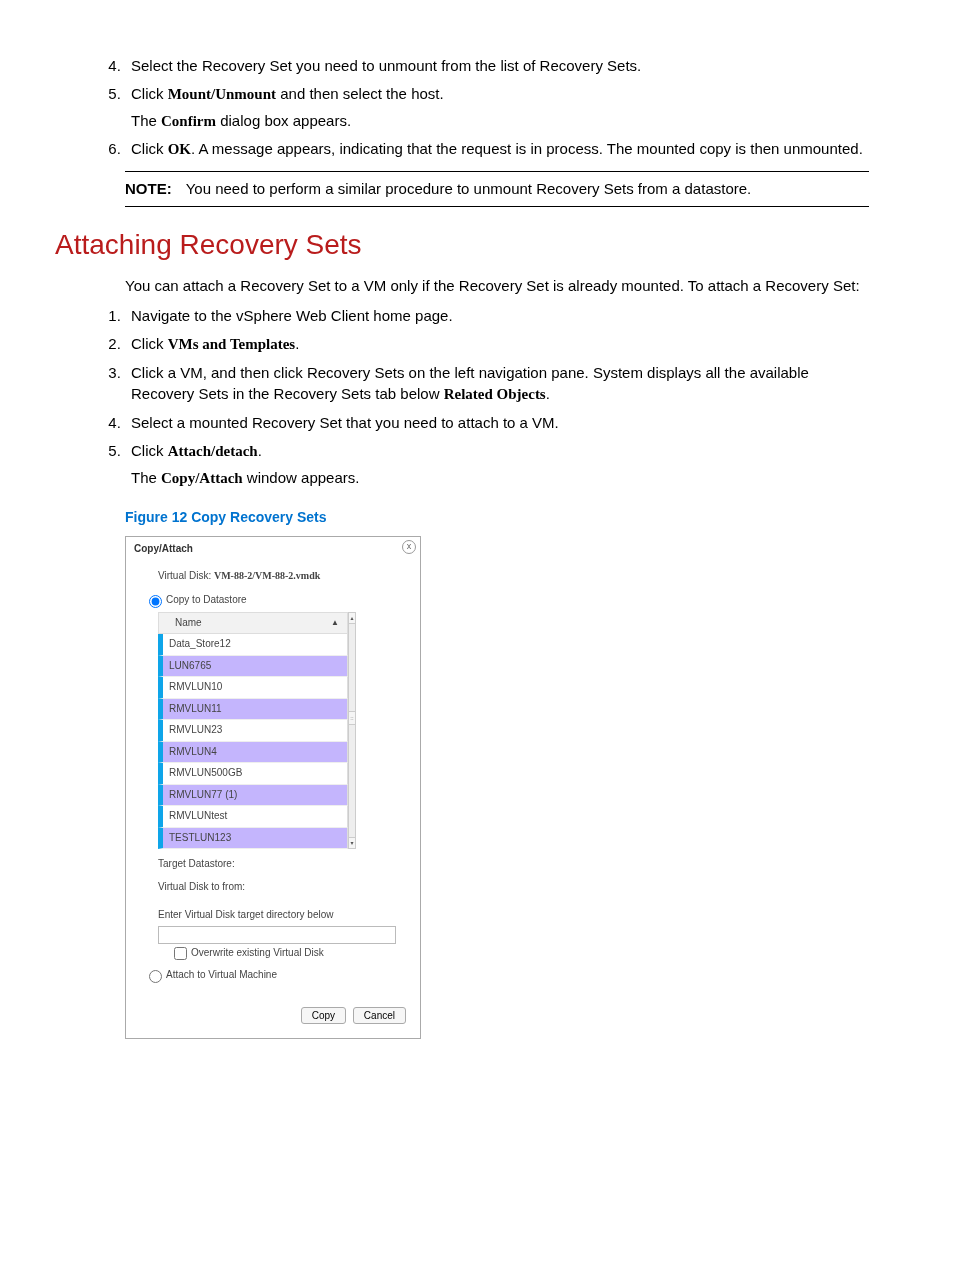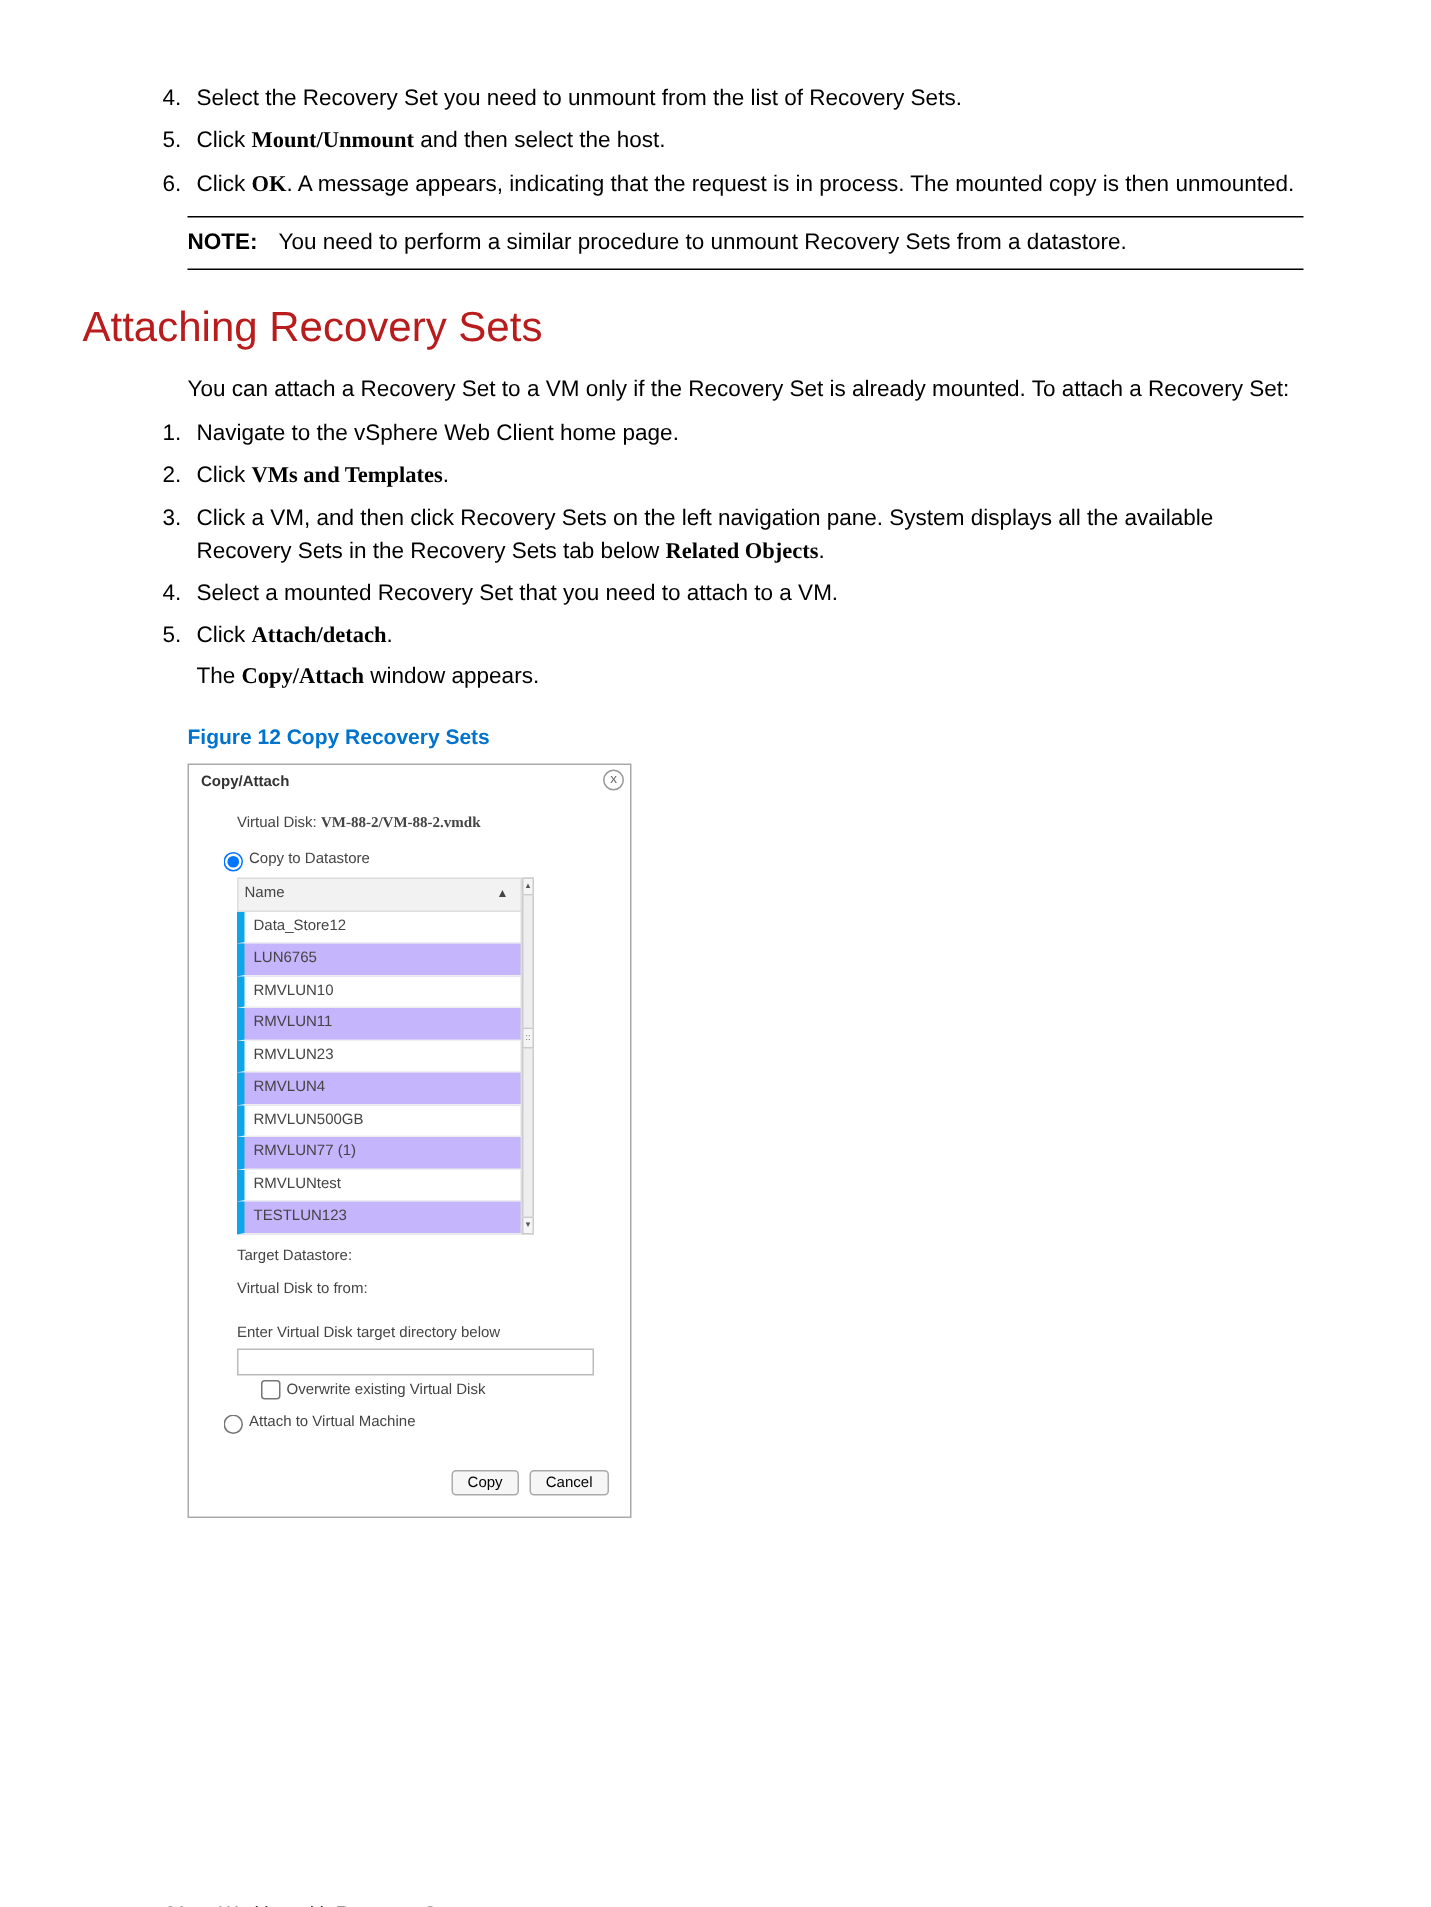--- a/index.html
+++ b/index.html
@@ -58,21 +58,21 @@
     border: 0;
     position: relative;
   }
   .list-box-inner {
     border: 0;
     width: 190px;
   }
   .list-header {
     background: #f2f2f2;
     border: 1px solid #ddd;
-    padding: 3px 4px;
+    padding: 3px 16px;
     font-size: 10px;
     position: relative;
   }
   .sort-tri { position: absolute; right: 8px; top: 4px; font-size: 8px; }
   .list-row {
     border-left: 5px solid #0ea5e9; border-right: 1px solid #ddd; border-bottom: 1px solid #eee;
     padding: 3px 6px; font-size: 10px;
   }
   .list-row.selected { background: #c4b5fd; }
   .list-scroll {
@@ -117,20 +117,23 @@
 <body>
 <div class="page-wrap">
 
 <div class="content-inner">
   <ol class="steps" start="4">
     <li>
       <span>Select the Recovery Set you need to unmount from the list of Recovery Sets.</span>
     </li>
     <li>
       <span>Click </span><span class="bold">Mount/Unmount</span><span> and then select the host.</span>
+      <div style="margin-top:4px;">
+        <span>The </span><span class="bold">Confirm</span><span> dialog box appears.</span>
+      </div>
     </li>
     <li>
       <span>Click </span><span class="bold">OK</span><span>. A message appears, indicating that the request is in process. The mounted copy is then unmounted.</span>
     </li>
   </ol>
 
   <div class="note-box">
     <span class="note-label">NOTE:</span><span>You need to perform a similar procedure to unmount Recovery Sets from a datastore.</span>
   </div>
 </div>

